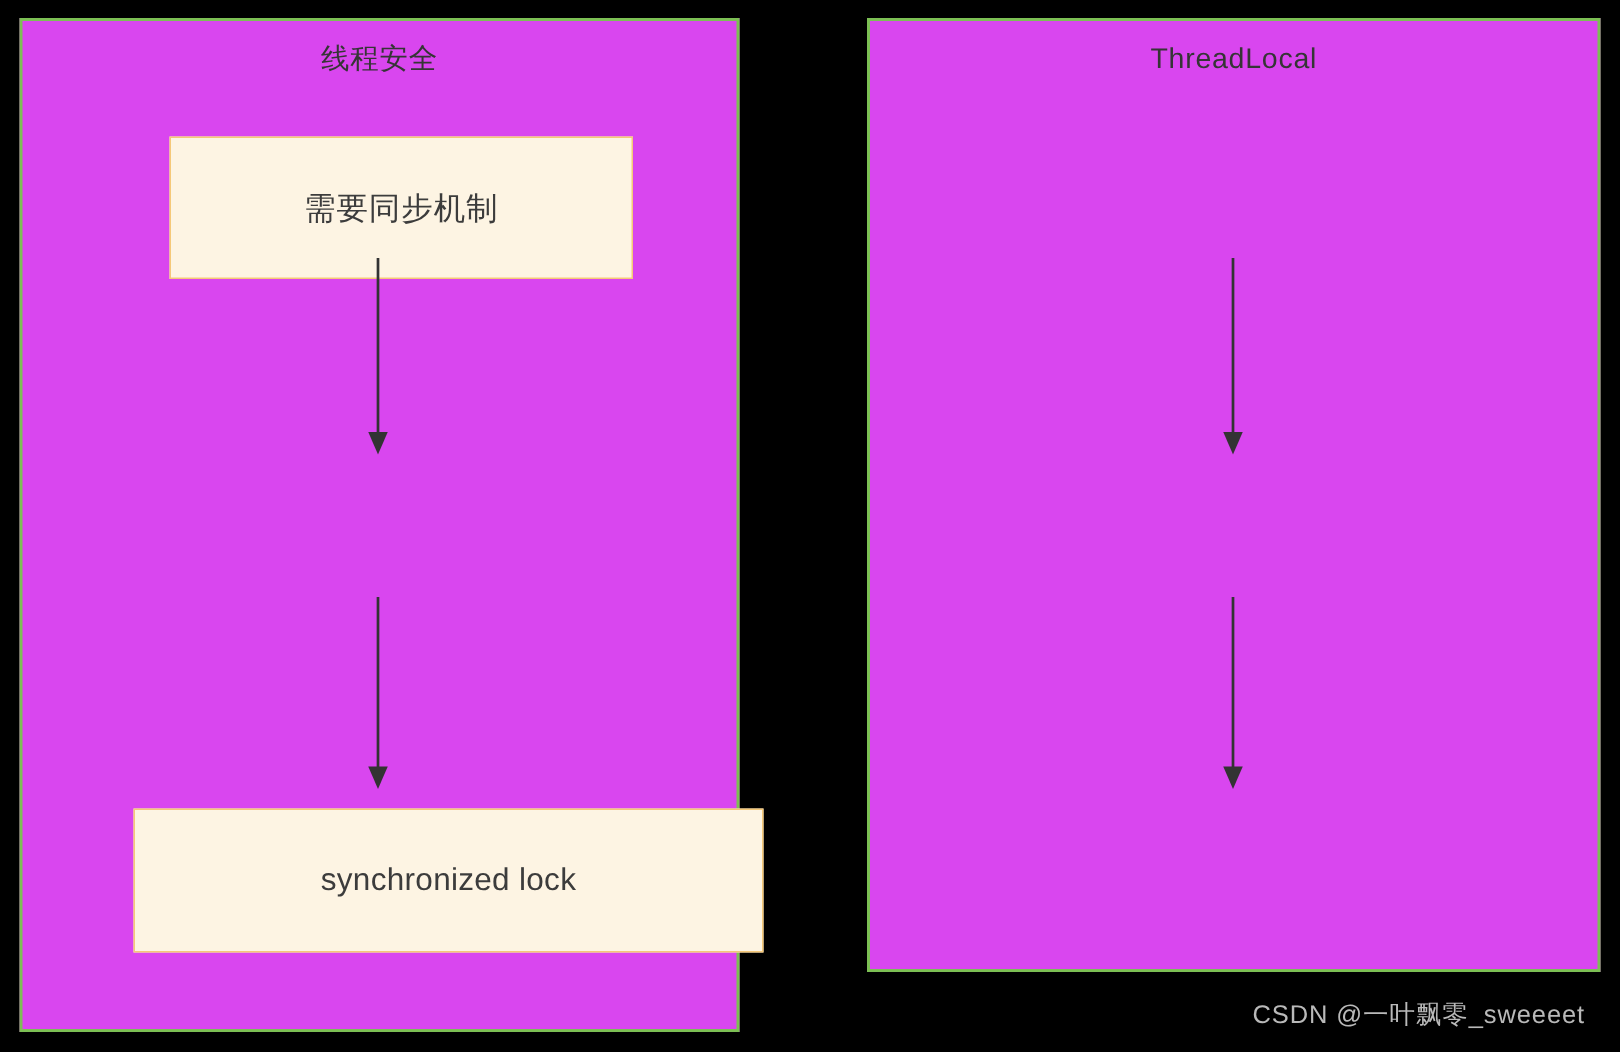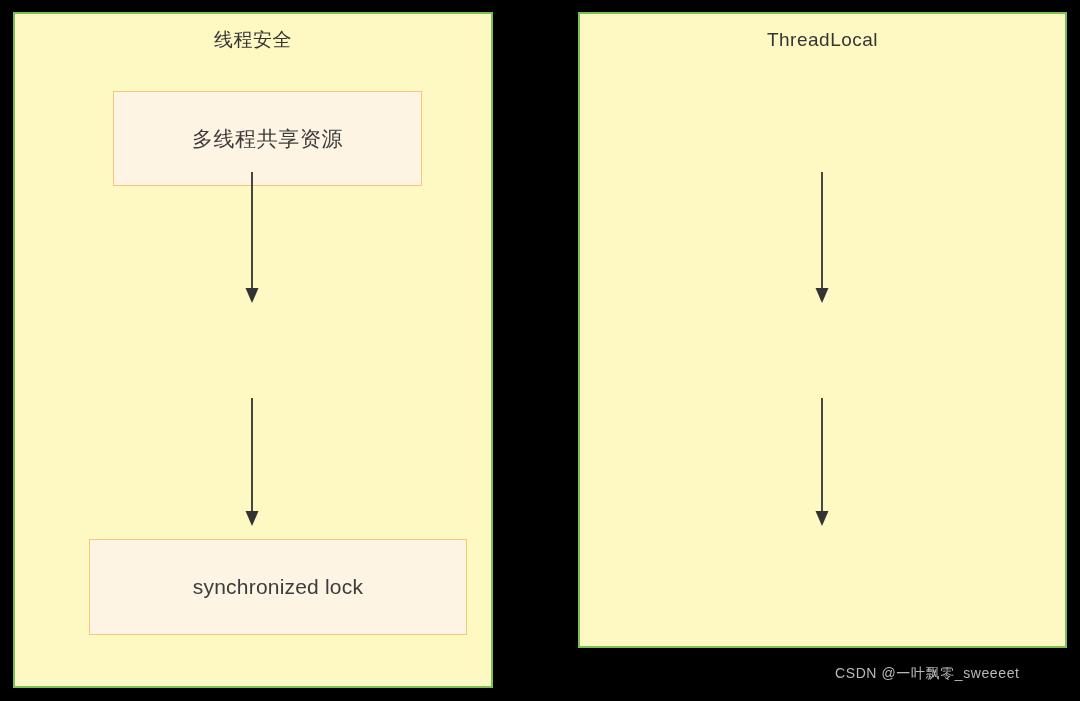--- a/index.html
+++ b/index.html
@@ -17,21 +17,21 @@
 
   .canvas {
     position: absolute;
     inset: 0;
     background: #000000;
   }
 
   
   .panel {
     position: absolute;
-    background: #fef9c3;
+    background: #d946ef;
     border: 2px solid #7CBF54;
     box-sizing: border-box;
   }
   #panel-left  { left: 13px;  top: 12px; width: 480px; height: 676px; }
   #panel-right { left: 578px; top: 12px; width: 489px; height: 636px; }
 
   .panel-title {
     position: absolute;
     top: 14px;
     left: 0;
@@ -56,21 +56,21 @@
     color: #3C3C3C;
     font-size: 21px;
     letter-spacing: 0.6px;
     white-space: nowrap;
   }
   .node.latin { letter-spacing: 0.2px; }
 
   
   #node-l1 { left: 98px;  top: 77px;  width: 309px; height: 95px; }
   #node-l2 { left: 114px; top: 302px; width: 278px; height: 96px; }
-  #node-l3 { left: 74px;  top: 525px; width: 378px; height: 96px; }
+  #node-l3 { left: 74px;  top: 525px; width: 420px; height: 96px; }
 
   
   .edge {
     position: absolute;
     overflow: visible;
     pointer-events: none;
   }
   .edge line {
     stroke: #333333;
     stroke-width: 1.8;
@@ -79,37 +79,37 @@
     fill: #333333;
   }
 
   #edge-l1 { left: 0; top: 0; width: 1080px; height: 701px; }
 
   
   #watermark {
     position: absolute;
     left: 835px;
     top: 665px;
-    font-size: 14px;
+    font-size: 17px;
     color: #C9C9C9;
     opacity: 0.92;
     white-space: nowrap;
     letter-spacing: 0.6px;
     font-family: "Liberation Sans", "DejaVu Sans", sans-serif;
   }
 </style>
 </head>
 <body>
 
 <div class="canvas">
 
   <div class="panel" id="panel-left">
     <div class="panel-title">线程安全</div>
 
-    <div class="node" id="node-l1">多线程共享资源</div>
+    <div class="node" id="node-l1">需要同步机制</div>
 
 
     <div class="node latin" id="node-l3">synchronized lock</div>
   </div>
 
   <div class="panel" id="panel-right">
     <div class="panel-title">ThreadLocal</div>
 
   </div>
 

